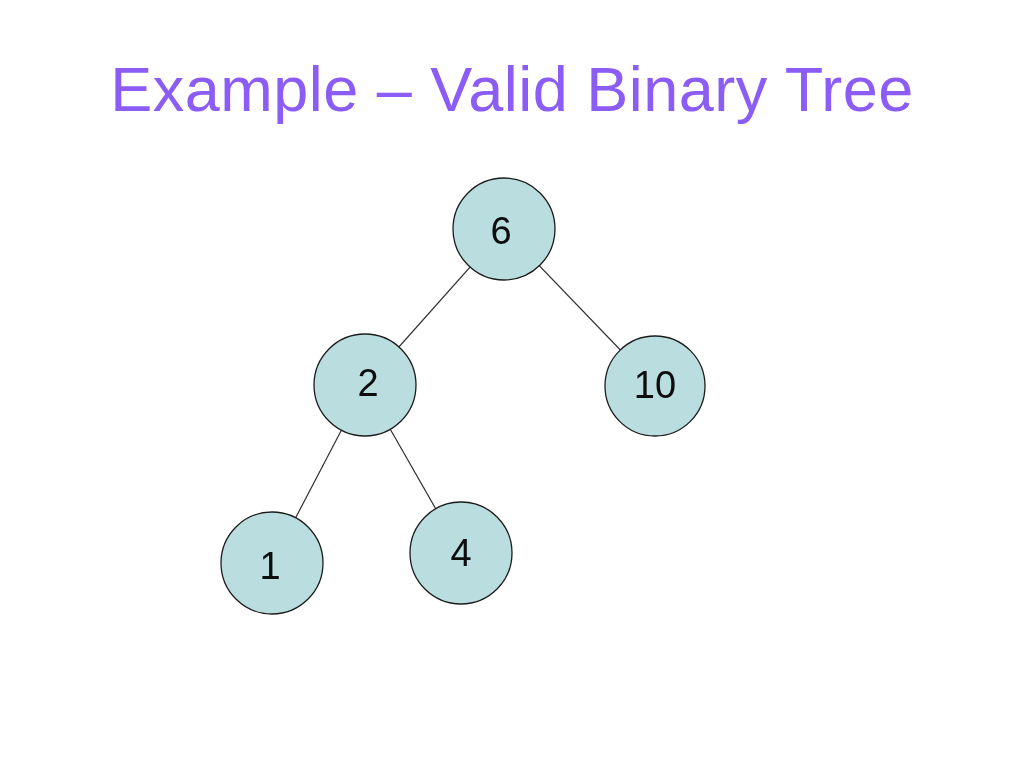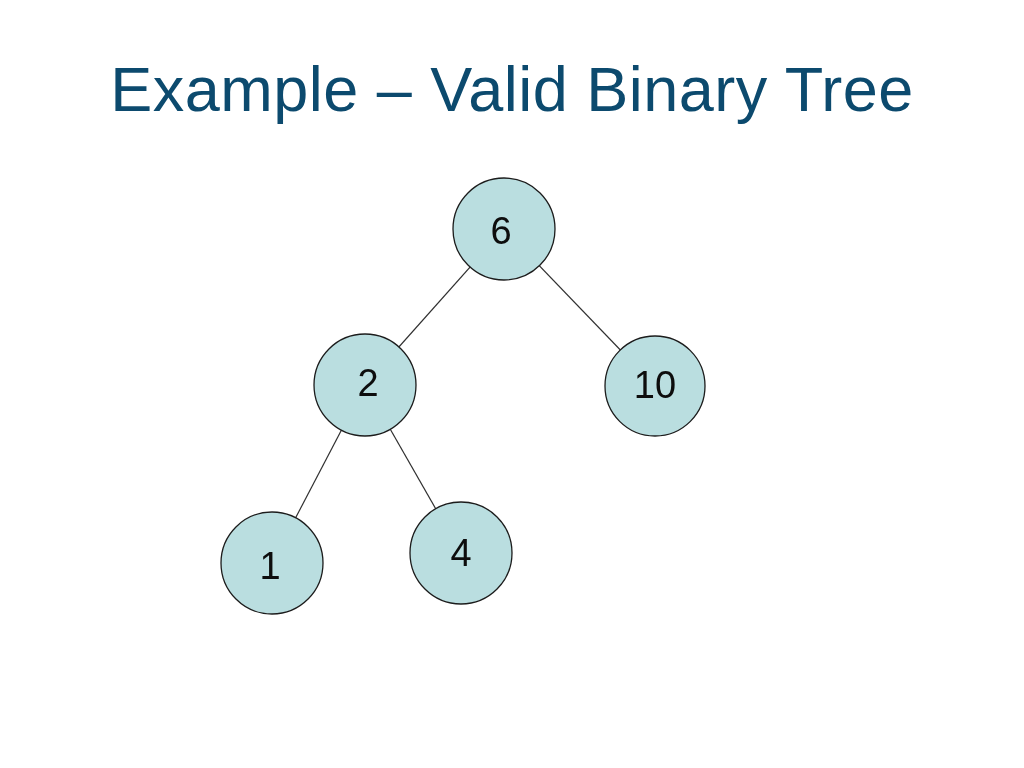--- a/index.html
+++ b/index.html
@@ -19,21 +19,21 @@
     position: absolute;
     top: 52px;
     left: 0;
     right: 0;
     margin: 0;
     text-align: center;
     font-size: 63px;
     font-weight: 400;
     letter-spacing: 0.5px;
     line-height: 1.2;
-    color: #0c4a6e;
+    color: #8b5cf6;
     white-space: nowrap;
   }
   .tree-svg {
     position: absolute;
     left: 0;
     top: 0;
     width: 1024px;
     height: 768px;
   }
   .node-label {

